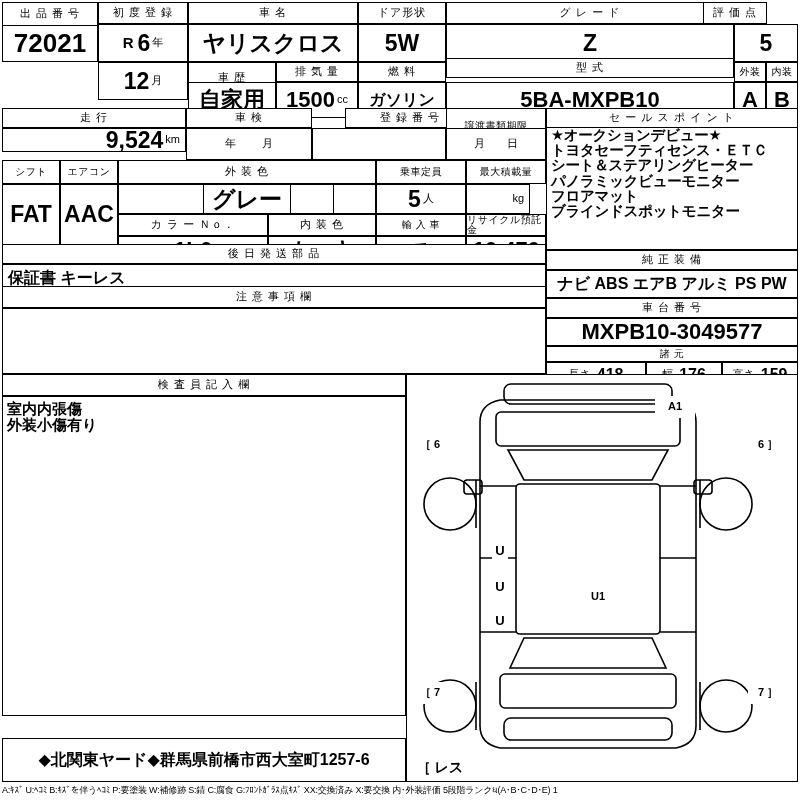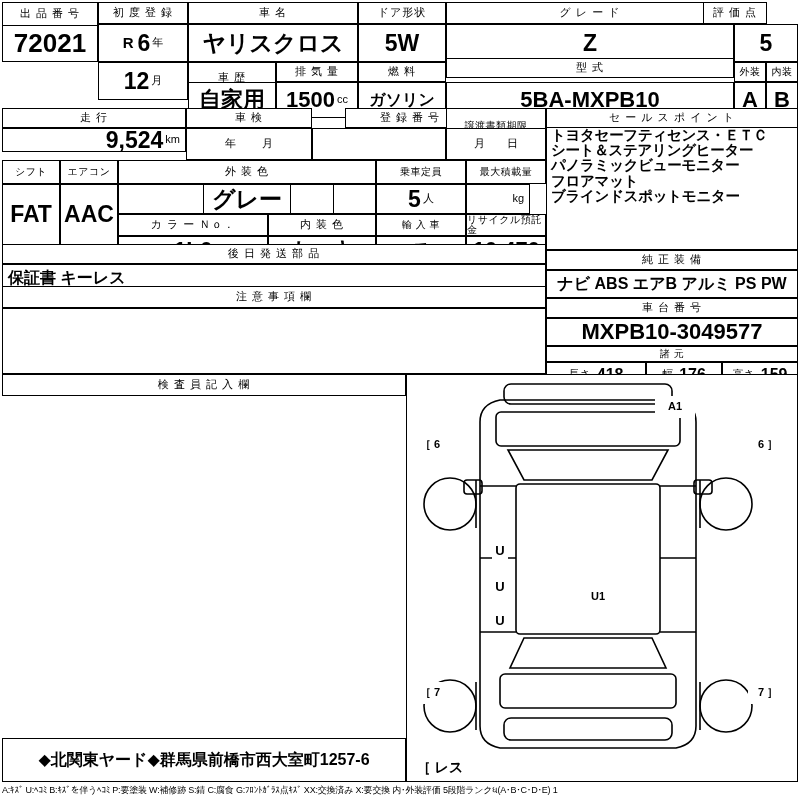--- a/index.html
+++ b/index.html
@@ -122,20 +122,21 @@
   <div class="cell val-m" style="left:312px; top:128px; width:134px; height:32px;"></div>
 
   <div class="cell lbl-s" style="left:446px; top:108px; width:100px; height:36px;">譲渡書類期限</div>
   <div class="cell" style="left:446px; top:128px; width:100px; height:32px;">
     <span class="sub" style="margin-right:22px;">月</span>
     <span class="sub">日</span>
   </div>
 
   <div class="cell lbl" style="left:546px; top:108px; width:252px; height:20px;">セ ー ル ス ポ イ ン ト</div>
   <div class="cell col" style="left:546px; top:128px; width:252px; height:122px; border-top:none;">
+    <div class="sp-line">★オークションデビュー★</div>
     <div class="sp-line">トヨタセーフティセンス・ＥＴＣ</div>
     <div class="sp-line">シート＆ステアリングヒーター</div>
     <div class="sp-line">パノラミックビューモニター</div>
     <div class="sp-line">フロアマット</div>
     <div class="sp-line">ブラインドスポットモニター</div>
   </div>
 
   <div class="cell lbl-s" style="left:2px; top:160px; width:58px; height:24px;">シフト</div>
   <div class="cell lbl-s" style="left:60px; top:160px; width:58px; height:24px;">エアコン</div>
   <div class="cell val-l" style="left:2px; top:184px; width:58px; height:60px; border-bottom:none;">FAT</div>
@@ -196,20 +197,24 @@
   <div class="cell" style="left:646px; top:362px; width:76px; height:26px;">
     <span class="sub" style="margin-right:6px;">幅</span>
     <span class="val-m">176</span>
   </div>
   <div class="cell" style="left:722px; top:362px; width:76px; height:26px;">
     <span class="sub" style="margin-right:6px;">高さ</span>
     <span class="val-m">159</span>
   </div>
 
   <div class="cell lbl" style="left:2px; top:374px; width:404px; height:22px;">検 査 員 記 入 欄</div>
+  <div class="cell col" style="left:2px; top:396px; width:404px; height:320px; padding-top:4px;">
+    <div class="note-line">室内内張傷</div>
+    <div class="note-line">外装小傷有り</div>
+  </div>
 
   <div class="cell" style="left:2px; top:738px; width:404px; height:44px; font-size:16px; font-weight:bold;">◆北関東ヤード◆群馬県前橋市西大室町1257-6</div>
 
   <div class="cell" style="left:406px; top:374px; width:392px; height:408px; align-items:flex-start; justify-content:flex-start;">
   </div>
   <div class="diagram" style="left:408px; top:376px; width:388px; height:404px;">
     <svg width="388" height="404" viewBox="0 0 388 404">
       <g fill="none" stroke="#000" stroke-width="1.6">
 
         <path d="M72,46 L72,350 Q72,368 92,372 L268,372 Q288,368 288,350 L288,46 Q288,28 268,24 L92,24 Q72,28 72,46 Z"></path>

